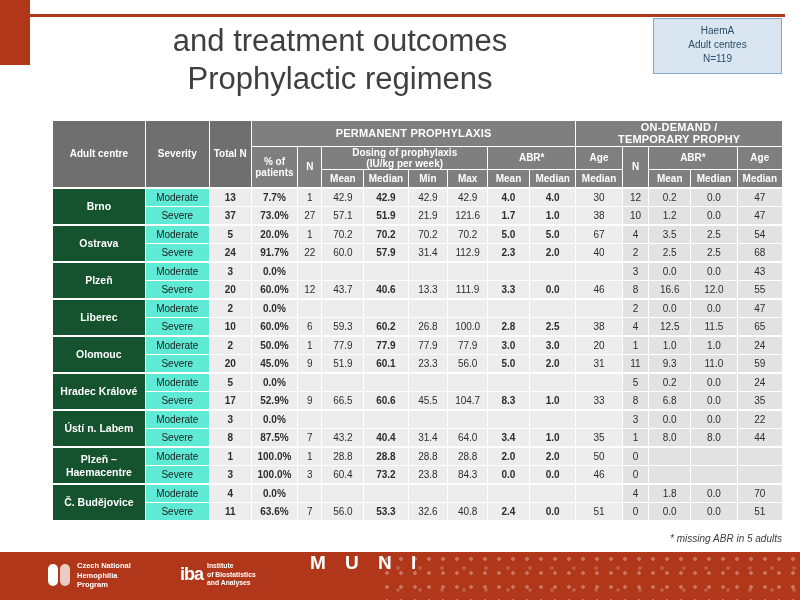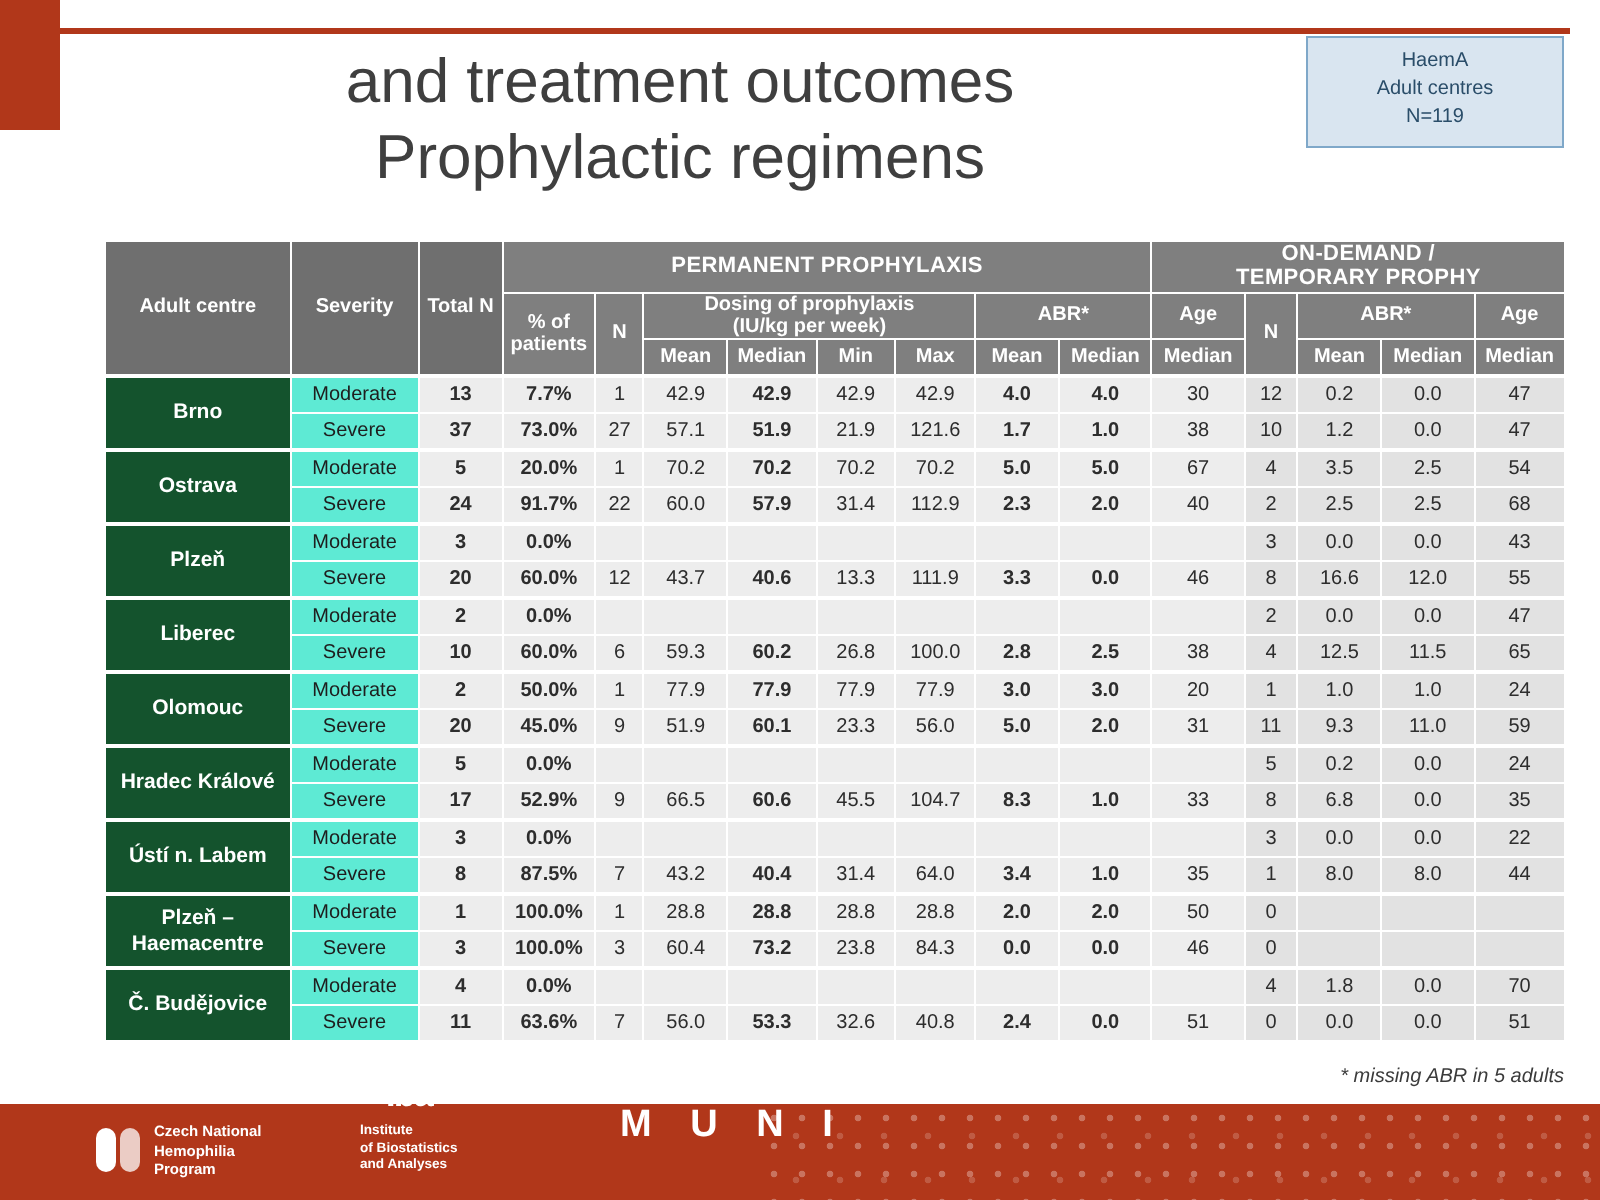--- a/index.html
+++ b/index.html
@@ -86,21 +86,21 @@
     font-size:10px;font-style:italic;color:#3b3b3b;
   }
   
   .logo1{position:absolute;left:48px;bottom:10px;display:flex;align-items:center;gap:7px;}
   .logo1 .mark{
     width:22px;height:26px;position:relative;
   }
   .logo1 .mark .s1{position:absolute;left:0;top:2px;width:10px;height:22px;border-radius:5px;background:#ffffff;}
   .logo1 .mark .s2{position:absolute;left:12px;top:2px;width:10px;height:22px;border-radius:5px;background:#ffffff;opacity:.75;}
   .logo1 .txt{color:#ffffff;font-size:7.5px;line-height:1.3;font-weight:bold;}
-  .logo2{position:absolute;left:180px;bottom:12px;display:flex;align-items:center;gap:4px;flex-direction:column;}
+  .logo2{position:absolute;left:180px;bottom:12px;display:flex;align-items:center;gap:4px;}
   .logo2 .iba{color:#ffffff;font-size:18px;font-weight:bold;letter-spacing:-1px;}
   .logo2 .sub{color:#ffffff;font-size:6.8px;line-height:1.28;font-weight:bold;}
   .logo3{
     position:absolute;left:310px;bottom:26px;color:#ffffff;
     font-size:19px;letter-spacing:7px;font-weight:bold;
   }
 </style>
 </head>
 <body>
 

